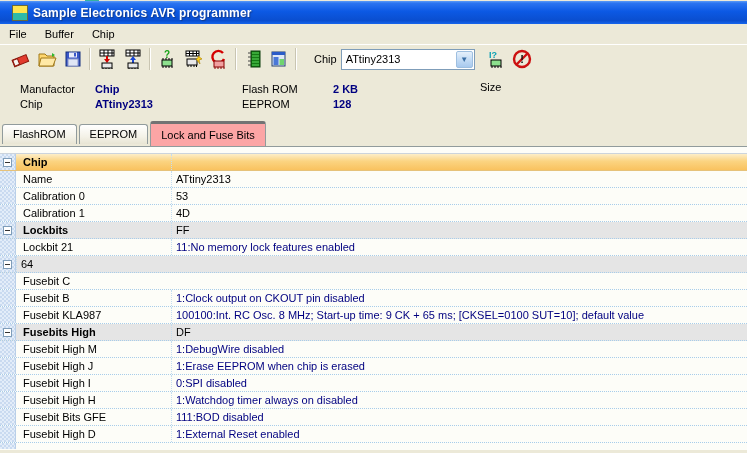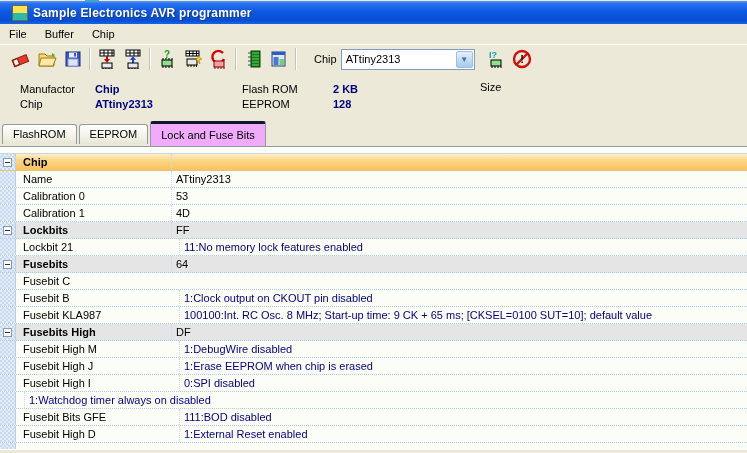--- a/index.html
+++ b/index.html
@@ -45,41 +45,41 @@
       repeating-linear-gradient(90deg,#41d048 0 6px,#f4fbf2 6px 8px);
     background-color:#fff;}
   .progbox{position:absolute;left:461px;top:97px;width:136px;height:20px;background:#fdfdf6;
     border:1px solid #d6d2bc;display:flex;align-items:center;padding-left:3px;color:#000;}
 
   
   .tabbar{position:absolute;left:2px;top:121px;width:745px;height:25px;display:flex;align-items:center;}
   .tab{height:20px;padding:0 10px;display:flex;align-items:center;margin-right:2px;
     border:1px solid #919b9c;border-bottom:none;border-radius:3px 3px 0 0;
     background:linear-gradient(180deg,#ffffff 0%,#f4f2e8 60%,#e8e5d4 100%);}
-  .tab.active{height:25px;background:#f0abfc;border-top:3px solid #0f172a;position:relative;z-index:2;}
+  .tab.active{height:25px;background:#fca5a5;border-top:3px solid #737373;position:relative;z-index:2;}
 
   
   .tabpage{position:absolute;left:0;top:146px;width:747px;height:304px;background:#fdfdf8;
     border-top:1px solid #919b9c;}
   .grid{position:absolute;left:0;top:6px;width:747px;border-top:1px solid #ccd4dc;}
   .grid-row{display:flex;height:17px;line-height:16px;border-bottom:1px dotted #a8cdea;background:#fdfdf8;}
   .gutter{width:16px;flex:none;border-right:1px solid #b9cfe8;
     background-color:#e3edf9;
     background-image:linear-gradient(45deg,#c9daf0 25%,transparent 25%,transparent 75%,#c9daf0 75%),
       linear-gradient(45deg,#c9daf0 25%,transparent 25%,transparent 75%,#c9daf0 75%);
     background-size:4px 4px;background-position:0 0,2px 2px;
     display:flex;align-items:center;justify-content:center;}
   .expandbox{width:9px;height:9px;background:#fff;border:1px solid #7f9db9;display:flex;align-items:center;justify-content:center;}
   .expandbox .minus{width:5px;height:1px;background:#333;}
   .cell-label{width:155px;flex:none;padding-left:7px;overflow:hidden;white-space:nowrap;}
   .cell-value{flex:1;padding-left:4px;border-left:1px dotted #c3ddf0;overflow:hidden;white-space:nowrap;}
   .grid-row.group{background:#e5e5e5;}
   .grid-row.group .cell-label{font-weight:bold;}
   .grid-row.group.selected{background:linear-gradient(180deg,#fdeec9 0%,#fbd481 45%,#f9c25f 100%);border-bottom:1px solid #e6c27a;}
-  .grid-row .navy{color:#000080;margin-left:8px;}
+  .grid-row .navy{color:#000080;}
   .grid-footer{display:flex;height:6px;}
 
   svg{display:block;}
 </style>
 </head>
 <body>
 
 <div id="app">
 
   <div class="artifact"></div>
@@ -268,21 +268,20 @@
           <div class="gutter"></div>
           <div class="cell-label">Lockbit 21</div>
           <div class="cell-value navy">11:No memory lock features enabled</div>
         </div>
         <div class="grid-row group">
           <div class="gutter">
             <span class="expandbox">
               <span class="minus"></span>
             </span>
           </div>
-          <div class="cell-label">Fusebits</div>
           <div class="cell-value">64</div>
         </div>
         <div class="grid-row item">
           <div class="gutter"></div>
           <div class="cell-label">Fusebit C</div>
         </div>
         <div class="grid-row item">
           <div class="gutter"></div>
           <div class="cell-label">Fusebit B</div>
           <div class="cell-value navy">1:Clock output on CKOUT pin disabled</div>
@@ -311,20 +310,21 @@
           <div class="cell-label">Fusebit High J</div>
           <div class="cell-value navy">1:Erase EEPROM when chip is erased</div>
         </div>
         <div class="grid-row item">
           <div class="gutter"></div>
           <div class="cell-label">Fusebit High I</div>
           <div class="cell-value navy">0:SPI disabled</div>
         </div>
         <div class="grid-row item">
           <div class="gutter"></div>
+          <div class="cell-label">Fusebit High H</div>
           <div class="cell-value navy">1:Watchdog timer always on disabled</div>
         </div>
         <div class="grid-row item">
           <div class="gutter"></div>
           <div class="cell-label">Fusebit Bits GFE</div>
           <div class="cell-value navy">111:BOD disabled</div>
         </div>
         <div class="grid-row item">
           <div class="gutter"></div>
           <div class="cell-label">Fusebit High D</div>

